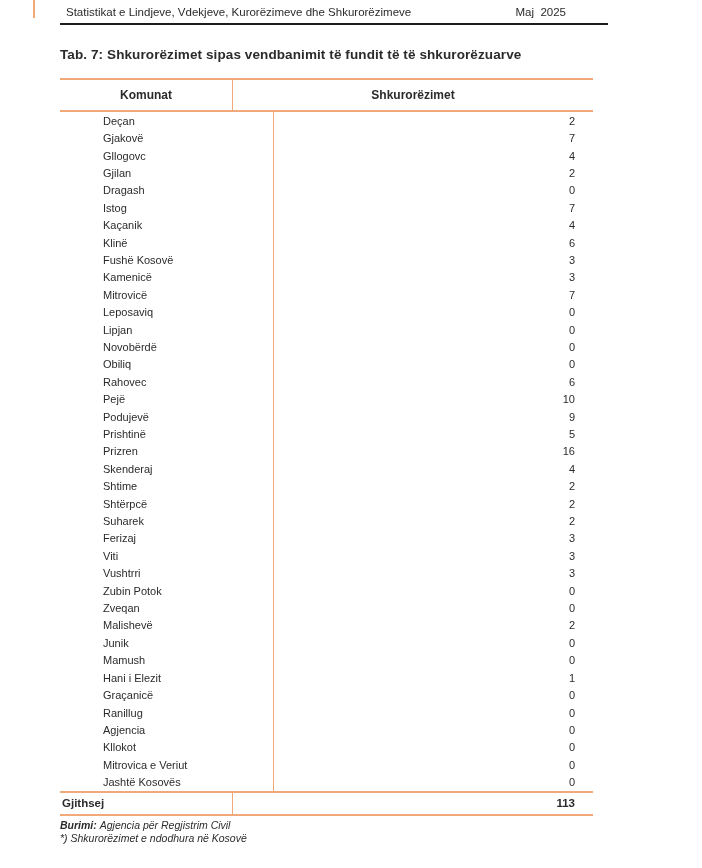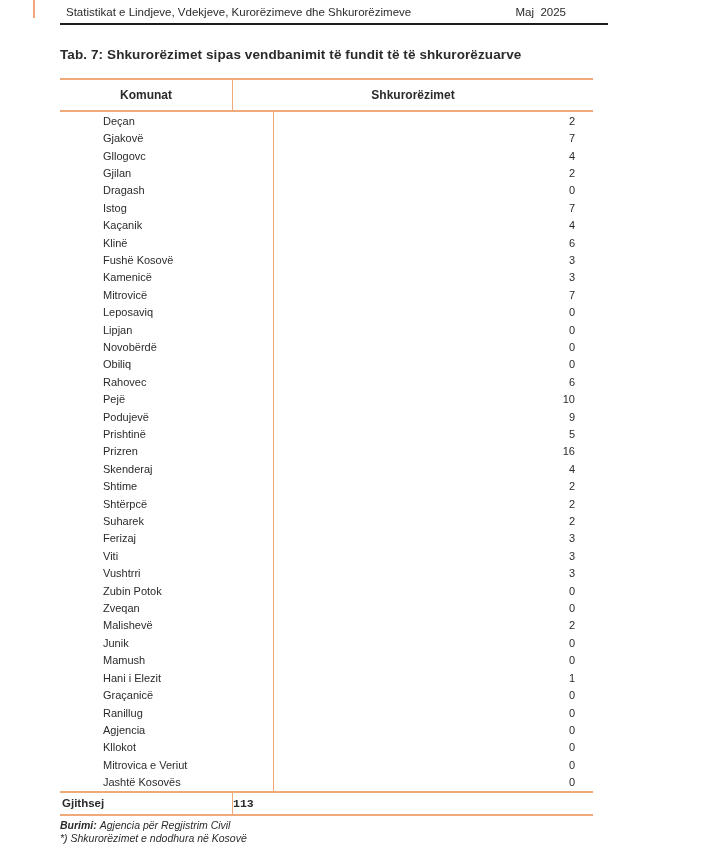--- a/index.html
+++ b/index.html
@@ -99,23 +99,22 @@
     font-size: 11.5px;
     align-items: center;
   }
   .total-row .c1 {
     height: 21px;
     display: flex;
     align-items: center;
     padding-left: 2px;
   }
   .total-row .c2 {
-    text-align: left;
+    text-align: right;
     padding-right: 18px;
-    font-family: Liberation Mono, monospace;
   }
   .footer {
     position: absolute;
     left: 60px;
     top: 819px;
     font-size: 10.5px;
     font-style: italic;
     line-height: 13px;
   }
   .footer .source-label { font-weight: bold; margin-top: 8px; }

